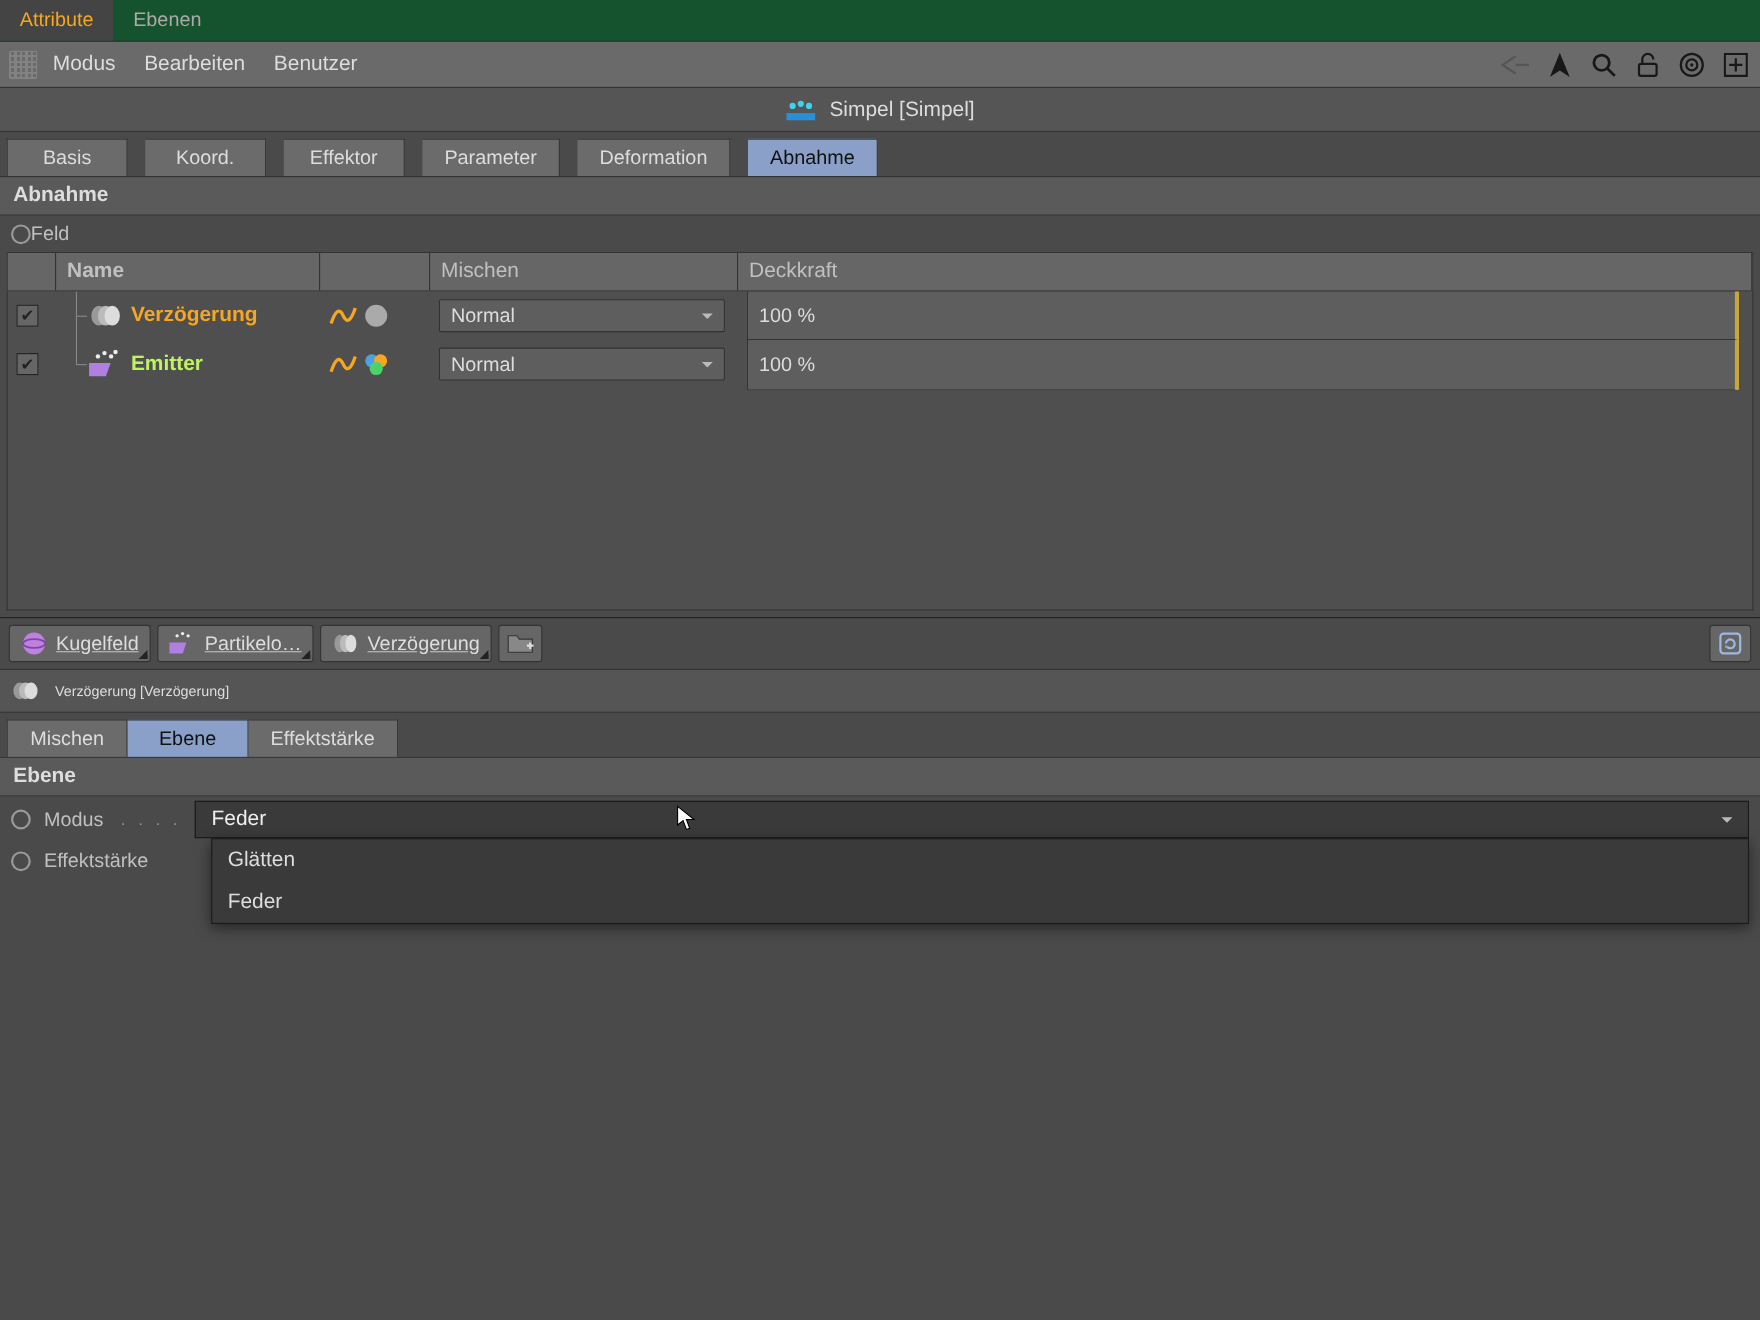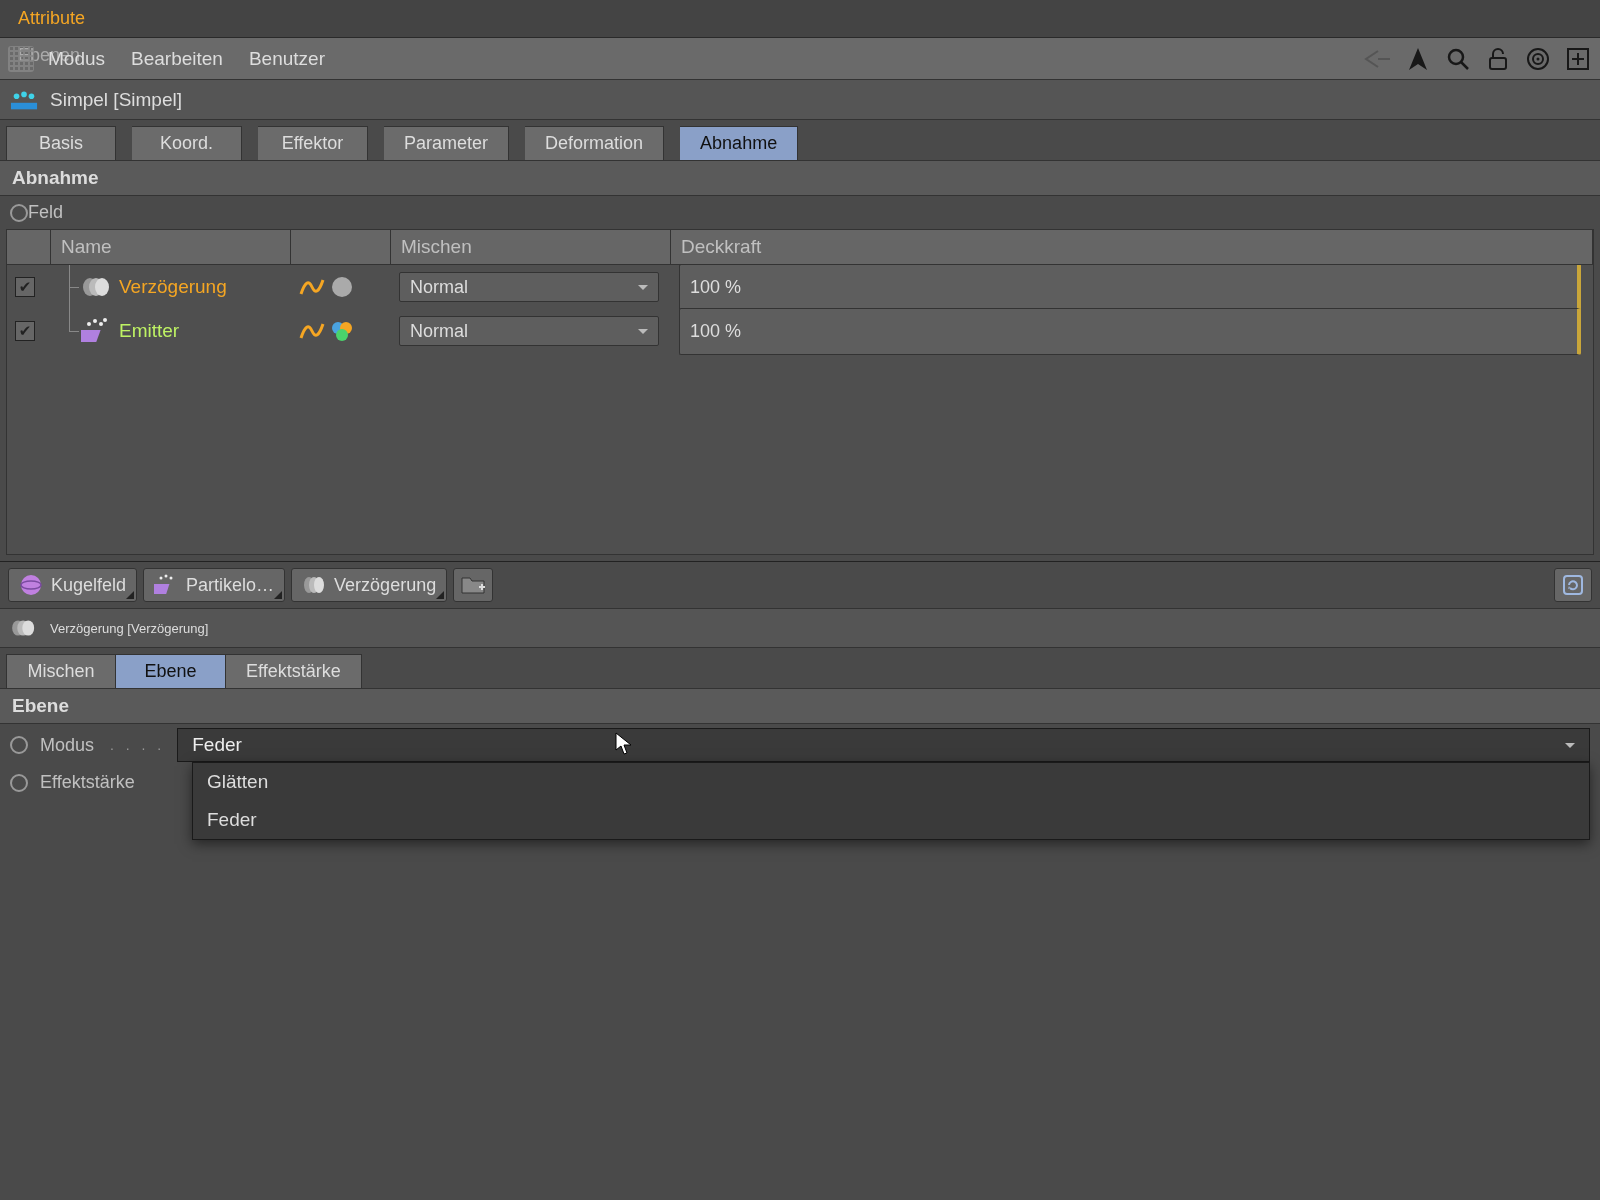--- a/index.html
+++ b/index.html
@@ -1,51 +1,51 @@
 <!DOCTYPE html>
 <html><head>
 <meta charset="utf-8">
 <style>
 * { margin: 0; padding: 0; box-sizing: border-box; font-family: -apple-system, "Helvetica Neue", Arial, sans-serif; }
 body { background: #4a4a4a; color: #c0c0c0; font-size: 18px; width: 1600px; height: 1200px; overflow: hidden; user-select: none; }
 
 
-.top-tabs { display: flex; height: 38px; background: #14532d; border-bottom: 1px solid #2a2a2a; flex-direction: column; }
+.top-tabs { display: flex; height: 38px; background: #14532d; border-bottom: 1px solid #2a2a2a; }
 .top-tab { padding: 8px 18px; color: #aaa; cursor: pointer; }
 .top-tab.active { background: #444; color: #f5a623; }
 
 
 .menu-bar { display: flex; align-items: center; height: 42px; background: #6a6a6a; padding: 0 8px; border-bottom: 1px solid #333; }
 .grid-icon { width: 26px; height: 26px; margin-right: 14px; background-image: repeating-linear-gradient(0deg,#888 0,#888 2px,transparent 2px,transparent 5px), repeating-linear-gradient(90deg,#888 0,#888 2px,transparent 2px,transparent 5px); border-radius: 3px; opacity:.8; }
 .menu-item { margin-right: 26px; color: #ddd; cursor: pointer; font-size: 19px; }
 .menu-spacer { flex: 1; }
 .tool-icon { width: 28px; height: 28px; margin-left: 12px; display: flex; align-items: center; justify-content: center; cursor: pointer; color: #222; }
 
 
-.obj-header { display: flex; align-items: center; height: 40px; background: #555; padding: 0 10px; border-bottom: 1px solid #333; font-size: 19px; color: #ddd; }
+.obj-header { display: flex; align-items: center; height: 40px; background: #555; padding: 0 10px; border-bottom: 1px solid #333; font-size: 19px; color: #ddd; justify-content: center; }
 .obj-icon { width: 28px; height: 22px; margin-right: 12px; }
 
 
 .tabs-strip { display: flex; padding: 6px 6px 0 6px; gap: 16px; background: #4a4a4a; }
 .tab-btn { padding: 6px 20px; background: #6b6b6b; color: #ddd; border: 1px solid #333; border-bottom: none; cursor: pointer; font-size: 18px; min-width: 110px; text-align: center; }
 .tab-btn.active { background: #8aa0c8; color: #111; }
 .tab-btn + .tab-btn { border-left: none; }
 
 
 .section-hdr { background: #5a5a5a; padding: 6px 12px; font-weight: 600; color: #ddd; border-top: 1px solid #333; border-bottom: 1px solid #333; font-size: 19px; }
 
 
 .param-row { display: flex; align-items: center; padding: 6px 10px; gap: 0; }
 .radio { width: 18px; height: 18px; border: 2px solid #999; border-radius: 50%; display: inline-block; cursor: pointer; }
 
 
 .field-table-hdr { display: flex; background: #666; border: 1px solid #333; margin: 0 6px; }
 .field-table-hdr > div { padding: 6px 10px; border-right: 1px solid #333; font-size: 19px; }
 .col-check { width: 44px; }
-.col-name { flex: 0 0 240px; }
+.col-name { flex: 0 0 240px; font-weight: bold; }
 .col-flags { flex: 0 0 100px; }
 .col-mix { flex: 0 0 280px; }
 .col-opacity { flex: 1; }
 
 .field-rows { margin: 0 6px; border: 1px solid #333; border-top: none; background: #4f4f4f; height: 290px; overflow: hidden; }
 .field-row { display: flex; align-items: center; height: 44px; }
 .field-row > div { padding: 0 8px; display: flex; align-items: center; height: 100%; }
 .chk { width: 20px; height: 20px; border: 1px solid #222; background: #666; display: flex; align-items: center; justify-content: center; color: #222; font-size: 15px; cursor: pointer; }
 .chk::after { content: "✔"; }
 .tree-line { width: 22px; height: 100%; position: relative; }
@@ -55,21 +55,21 @@
 .row-icon { width: 32px; height: 26px; margin-right: 6px; }
 .row-name { color: #bef264; font-size: 19px; }
 .row-name.selected { color: #f5a623; }
 .wave-icon { width: 26px; height: 26px; }
 .blob-icon { width: 26px; height: 26px; margin-left: 4px; }
 .dropdown { background: #5e5e5e; border: 1px solid #333; border-radius: 2px; height: 30px; width: 260px; display: flex; align-items: center; padding: 0 10px; color: #ddd; cursor: pointer; position: relative; font-size: 18px; }
 .dropdown::after { content: ""; position: absolute; right: 10px; top: 12px; border: 5px solid transparent; border-top-color: #bbb; }
 .opacity-field { background: #5e5e5e; border: 1px solid #333; border-radius: 2px; height: 47px; flex: 1; display: flex; align-items: center; padding: 0 10px; color: #ddd; font-size: 18px; margin-right: 4px; border-right: 4px solid #c9a63a; }
 
 
-.quick-nav { display: flex; align-items: flex-start; padding: 6px 8px; gap: 6px; background: #4a4a4a; margin-top: 6px; border-top: 1px solid #222; }
+.quick-nav { display: flex; align-items: flex-start; padding: 6px 8px; gap: 6px; background: #4a4a4a; margin-top: 6px; border-top: 1px solid #222; text-decoration: underline; }
 .qn-btn { display: flex; align-items: center; background: #666; border: 1px solid #333; border-radius: 3px; padding: 4px 10px; cursor: pointer; font-size: 18px; color: #ddd; position: relative; }
 .qn-btn .qn-icon { width: 24px; height: 24px; margin-right: 8px; }
 .qn-corner { position:absolute; right:2px; bottom:2px; border:4px solid transparent; border-bottom-color:#222; border-right-color:#222; }
 .qn-folder { background: #666; border: 1px solid #333; border-radius: 3px; width: 40px; height: 34px; display: flex; align-items: center; justify-content: center; cursor: pointer; }
 .qn-spacer { flex: 1; }
 .qn-right { background: #666; border: 1px solid #333; border-radius: 3px; width: 38px; height: 34px; display: flex; align-items: center; justify-content: center; cursor: pointer; }
 
 
 .obj-header2 { display: flex; align-items: center; height: 40px; background: #555; padding: 0 10px; border-top: 1px solid #333; border-bottom: 1px solid #333; font-size: 13px; color: #ddd; }
 

